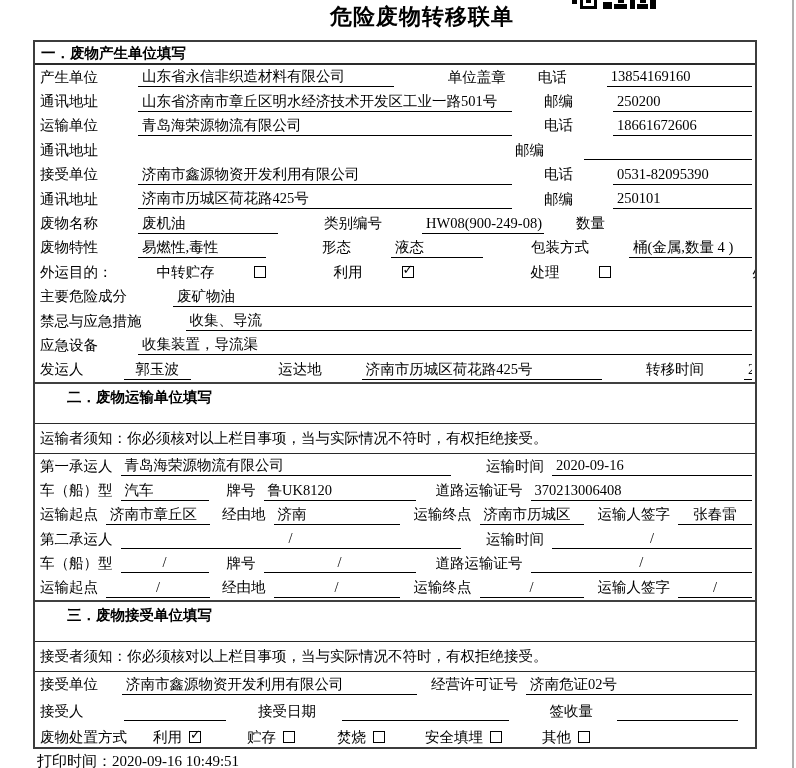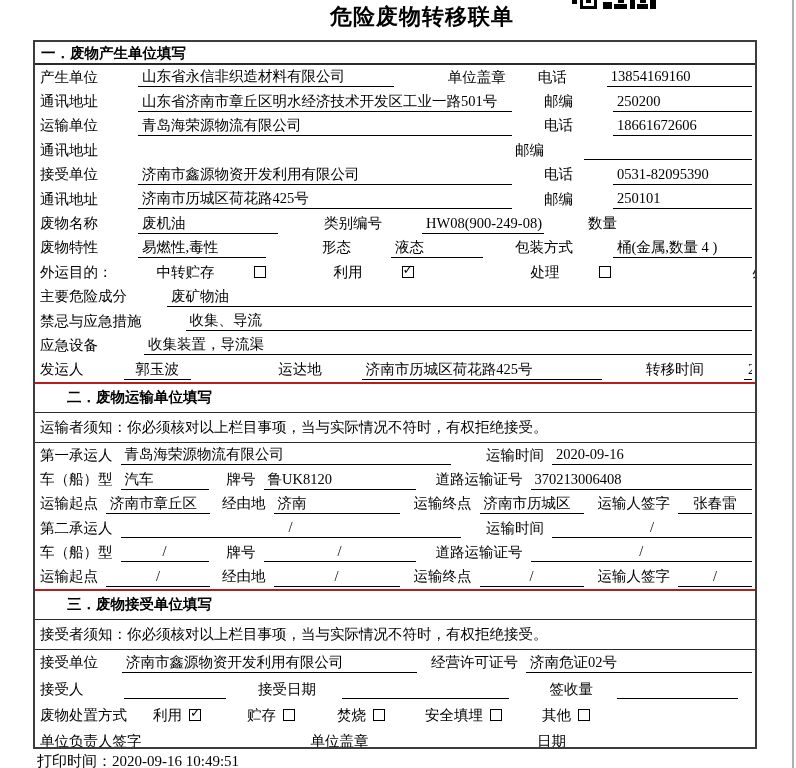--- a/index.html
+++ b/index.html
@@ -13,21 +13,21 @@
     font-family:"Liberation Sans","DejaVu Sans",sans-serif; letter-spacing:1px; white-space:nowrap; }
   .qr { position:absolute; left:570px; top:0; width:86px; height:11px; overflow:hidden; }
   .qr div { position:absolute; background:#000; }
 
   .formtable { position:absolute; left:33px; top:40px; width:724px; height:709px;
     border:2px solid #3c3c3c; display:flex; flex-direction:column; overflow:hidden; background:#fff; }
 
   .sec-header { flex-shrink:0; height:23px; line-height:22px; padding-left:6px;
     font-family:"Liberation Sans","DejaVu Sans",sans-serif; font-weight:bold; font-size:14.5px;
     border-bottom:2px solid #2a2a2a; white-space:nowrap; }
-  .sec-header.mid { height:31px; line-height:26px; border-top:2px solid #b91c1c; border-bottom:1.5px solid #2a2a2a;padding-left:32px; }
+  .sec-header.mid { height:42px; line-height:26px; border-top:2px solid #404040; border-bottom:1.5px solid #2a2a2a;padding-left:32px; }
   .note-row { flex-shrink:0; height:30px; line-height:29px; padding-left:5px; font-size:14.5px;
     border-bottom:1.5px solid #2a2a2a; white-space:nowrap; }
 
   .trow { flex-shrink:0; display:flex; align-items:center; padding:0 3px 0 5px;
     font-size:14.5px; white-space:nowrap; }
   .r1 { height:24.4px;gap:32px; } .r2 { height:24.3px; } .r3 { height:26.2px; }
 
   .lbl { flex-shrink:0; }
   .val { display:inline-block; border-bottom:1px solid #000; padding:0 4px; margin-left:8px;
     min-height:19px; line-height:19px; white-space:nowrap; overflow:hidden; }
@@ -108,29 +108,29 @@
       <span class="val" style="width:455px">济南市历城区荷花路425号</span>
       <span class="lbl mla">邮编</span>
       <span class="val" style="width:168px">250101</span>
     </div>
 
     <div class="trow r1">
       <span class="lbl">废物名称</span>
       <span class="val" style="width:140px">废机油</span>
       <span class="lbl" style="margin-left:14px">类别编号</span>
       <span class="val c" style="width:122px">HW08(900-249-08)</span>
-      <span class="lbl" style="margin-left:12px">数量</span>
+      <span class="lbl" style="">数量</span>
     </div>
 
     <div class="trow r1">
       <span class="lbl">废物特性</span>
       <span class="val" style="width:128px">易燃性,毒性</span>
       <span class="lbl" style="margin-left:24px">形态</span>
       <span class="val" style="width:92px">液态</span>
-      <span class="lbl" style="">包装方式</span>
+      <span class="lbl" style="margin-left:16px">包装方式</span>
       <span class="val fx">桶(金属,数量 4 )</span>
     </div>
 
     <div class="trow r1">
       <span class="lbl">外运目的：</span>
       <span class="lbl" style="margin-left:12px">中转贮存</span>
       <span class="cb">
           <span class="mark"></span>
         </span>
       <span class="lbl" style="margin-left:36px">利用</span>
@@ -142,31 +142,31 @@
           <span class="mark"></span>
         </span>
       <span class="lbl" style="margin-left:110px">处置</span>
       <span class="cb">
           <span class="mark"></span>
         </span>
     </div>
 
     <div class="trow r1">
       <span class="lbl">主要危险成分</span>
-      <span class="val fx" style="margin-left:8px">废矿物油</span>
+      <span class="val fx" style="margin-left:14px">废矿物油</span>
     </div>
 
     <div class="trow r1">
       <span class="lbl">禁忌与应急措施</span>
       <span class="val fx" style="margin-left:12px">收集、导流</span>
     </div>
 
     <div class="trow r1">
       <span class="lbl">应急设备</span>
-      <span class="val fx" style="margin-left:14px">收集装置，导流渠</span>
+      <span class="val fx" style="margin-left:8px">收集装置，导流渠</span>
     </div>
 
     <div class="trow r1">
       <span class="lbl">发运人</span>
       <span class="val c" style="width:74px">郭玉波</span>
       <span class="lbl" style="margin-left:55px">运达地</span>
       <span class="val" style="width:265px">济南市历城区荷花路425号</span>
       <span class="lbl" style="margin-left:12px">转移时间</span>
       <span class="val fx">2020-09-16</span>
     </div>

